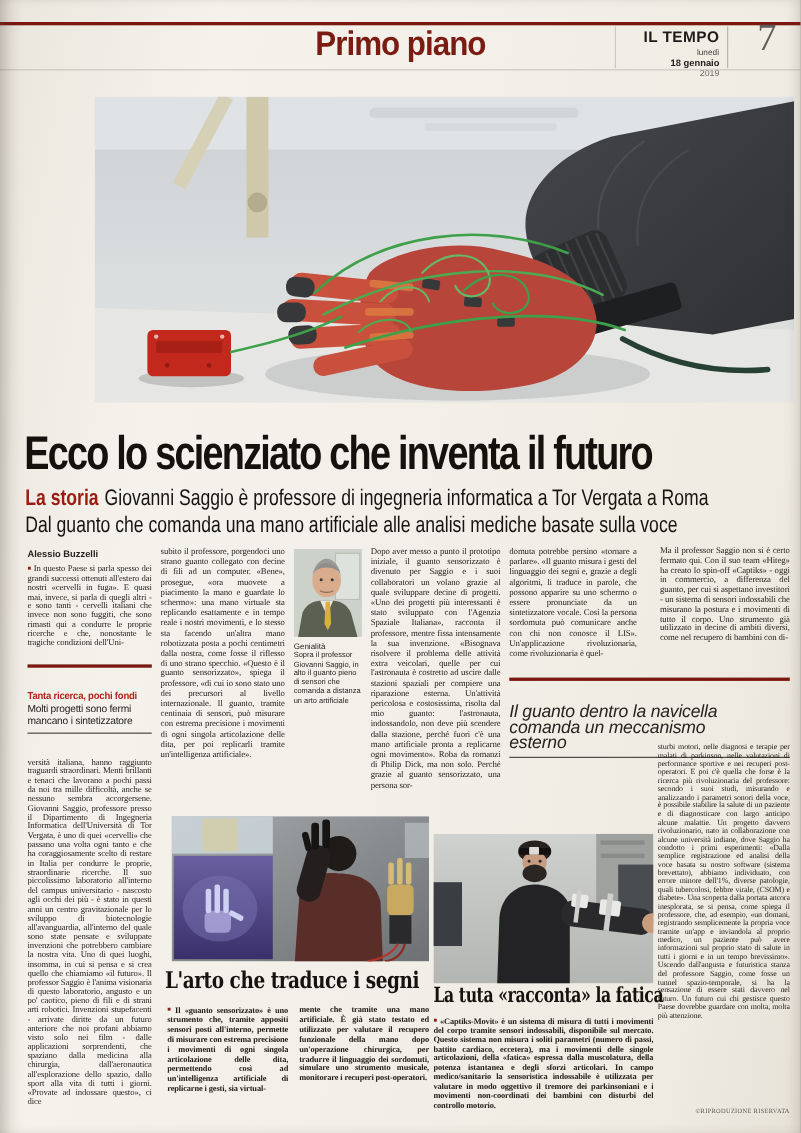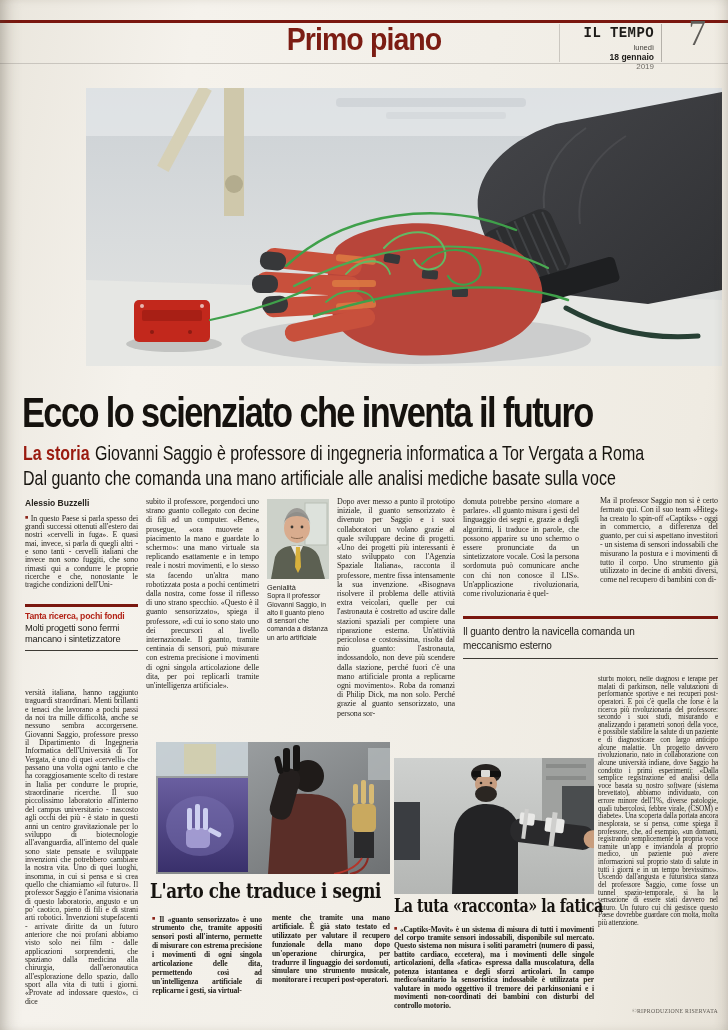--- a/index.html
+++ b/index.html
@@ -9,21 +9,21 @@
   .page::after{content:"";position:absolute;inset:0;pointer-events:none;
         box-shadow:inset 14px 0 18px -12px rgba(80,70,55,.45), inset -10px 0 14px -10px rgba(80,70,55,.3);}
   .abs{position:absolute;}
 
   
   #rule-red{left:0;top:20px;width:728px;height:3px;background:#7a170f;}
   #rule-gray{left:0;top:63px;width:728px;height:1px;background:#c9c5be;}
   #section-title{left:0;right:0;top:22px;text-align:center;font-weight:bold;font-size:31px;
         letter-spacing:-1px;color:#7b1c13;transform:scaleX(.92);}
   #masthead{right:74px;top:25px;text-align:right;color:#1d1b18;}
-  .mh-name{font-family:Liberation Mono, monospace;font-weight:bold;font-size:14px;letter-spacing:.4px;}
+  .mh-name{font-family:Liberation Sans, sans-serif;font-weight:bold;font-size:14px;letter-spacing:.4px;}
   .mh-weekday{font-size:7.5px;color:#44413c;margin-top:2px;}
   .mh-day{font-size:8.5px;font-weight:bold;}
   .mh-year{font-size:8px;color:#6d6a64;}
   #mh-div-left{right:168px;top:24px;width:1px;height:38px;background:#cbc7c0;}
   #mh-div-right{right:66px;top:24px;width:1px;height:38px;background:#b5b1aa;}
   #page-number{right:22px;top:14px;font-family:"Liberation Serif",serif;font-size:35px;color:#5f5d59;}
 
   
   #main-photo{left:86px;top:88px;width:636px;height:278px;}
   #inset-photo{left:267px;top:499px;width:62px;height:80px;}
@@ -53,30 +53,30 @@
   #c5b{left:598px;top:676px;width:120px;height:327px;font-size:7.2px;line-height:7.62px;}
   #copyright{left:598px;top:1008px;width:120px;text-align:right;font-size:5.8px;color:#5a564f;
        letter-spacing:.3px;font-family:"Liberation Serif",serif;}
   .sq{color:#8a2318;font-size:5.5px;vertical-align:1.5px;padding-right:2px;font-family:"Liberation Sans",sans-serif;}
 
   
   #caption{left:267px;top:584px;width:62px;font-size:6.8px;line-height:8.3px;color:#26231e;text-align:left;}
   .cap-lead{font-weight:normal;font-size:7.3px;display:block;}
 
   
-  .infobox{position:absolute;border-top:3px solid #7a170f;padding-top:4px;}
+  .infobox{position:absolute;border-top:3px solid #7a170f;padding-top:20px;}
   .ib-title{font-weight:bold;color:#b22317;letter-spacing:-.2px;white-space:nowrap;}
   .ib-sub{color:#262420;letter-spacing:-.2px;margin-top:2px;}
   .ib-rule{height:0;border-bottom:1.5px solid #3d3a34;margin-top:5px;}
   #box1{left:25px;top:604px;width:113px;}
   #box1 .ib-title{font-size:9.2px;transform:scaleX(.94);transform-origin:0 0;}
   #box1 .ib-sub{font-size:9.3px;line-height:11px;}
   #box2{left:463px;top:616px;width:255px;}
   #box2 .ib-title{font-size:13px;}
-  #box2 .ib-sub{font-size:10px;line-height:14px;width:192px;}
+  #box2 .ib-sub{font-size:16px;line-height:14px;width:192px;font-style:italic;}
 
   
   .sub-title{position:absolute;font-family:"DejaVu Serif",serif;font-weight:bold;color:#16130f;
        transform-origin:0 0;white-space:nowrap;}
   #subleft-title{left:150px;top:878px;width:340px;font-size:21px;letter-spacing:-.5px;transform:scaleX(.8);}
   #subright-title{left:394px;top:894px;width:300px;font-size:19px;letter-spacing:-.5px;transform:scaleX(.75);}
   .sub-text{position:absolute;font-family:"Liberation Serif",serif;font-weight:bold;color:#24211b;
        text-align:justify;overflow:hidden;letter-spacing:-.1px;}
   #subleft-a{left:152px;top:914px;width:110px;height:116px;font-size:7.6px;line-height:8.9px;}
   #subleft-b{left:272px;top:914px;width:118px;height:116px;font-size:7.6px;line-height:8.9px;}

